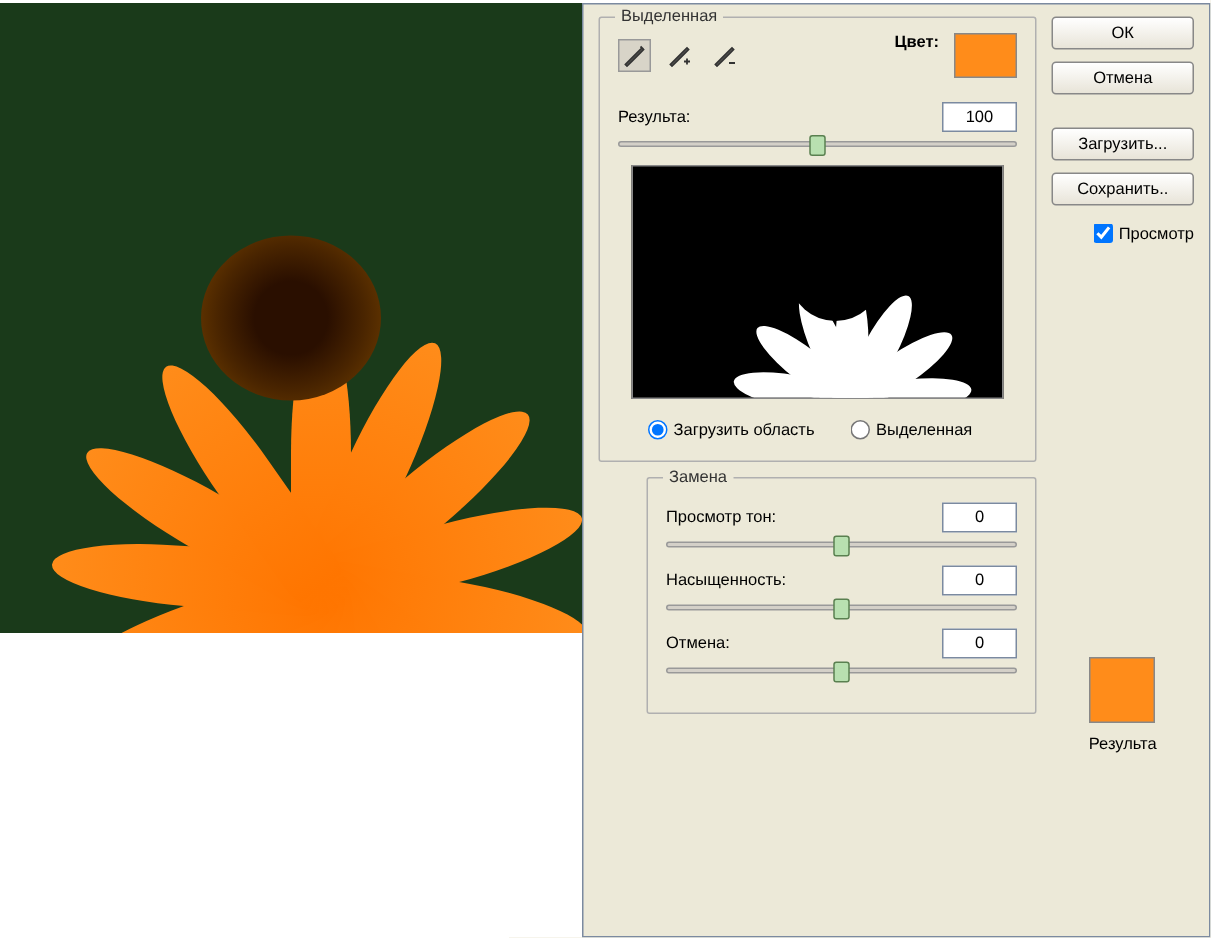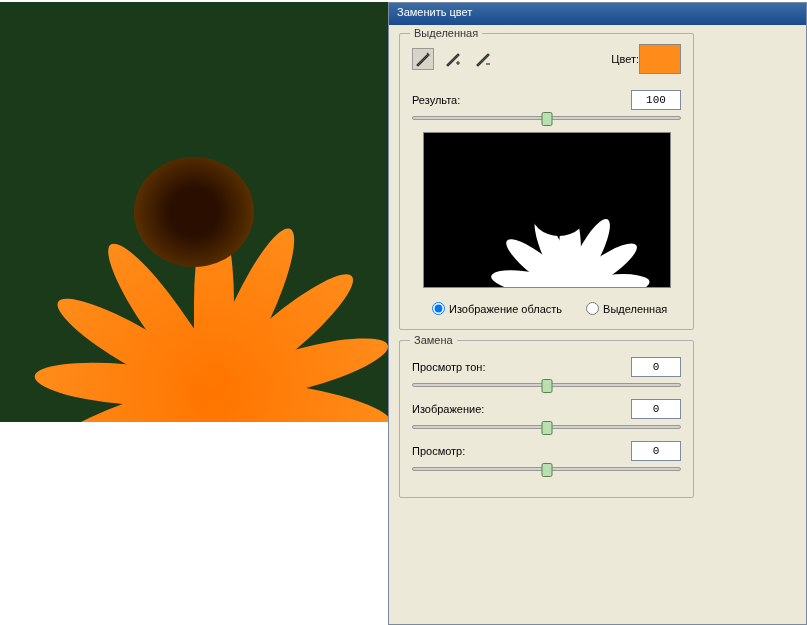--- a/index.html
+++ b/index.html
@@ -106,21 +106,22 @@
       height: 22px;
       display: flex;
       align-items: center;
       justify-content: center;
       border: 1px solid transparent;
       cursor: pointer;
     }
     .eyedropper.active { background: #d8d4c8; border-color: #999; }
     .color-right {
       display: flex;
-      align-items: center;
+      gap: 10px;
+      font-weight: bold;
     }
     .color-swatch {
       width: 42px;
       height: 30px;
       border: 1px solid #888;
       background: #ff8c1a;
       cursor: pointer;
     }
     
     .slider-row {
@@ -130,21 +131,20 @@
       margin-bottom: 4px;
     }
     .input-box {
       width: 50px;
       height: 20px;
       border: 1px solid #7b8aa0;
       background: #fff;
       text-align: center;
       font-size: 11px;
       padding: 2px;
-      font-family: Liberation Mono, monospace;
     }
     .slider-track {
       height: 4px;
       background: #d4d0c8;
       border: 1px solid #999;
       border-radius: 2px;
       margin: 6px 0 12px 0;
       position: relative;
     }
     .slider-thumb {
@@ -245,23 +245,20 @@
     <div class="petal" style="transform: rotate(225deg)"></div>
     <div class="petal" style="transform: rotate(250deg)"></div>
     <div class="petal" style="transform: rotate(275deg)"></div>
     <div class="petal" style="transform: rotate(300deg)"></div>
     <div class="petal" style="transform: rotate(325deg)"></div>
     <div class="center-disk"></div>
   </div>
 </div>
 
 <div class="dialog">
-  <div class="titlebar">
-    <span>Заменить цвет</span>
-  </div>
 
   <div class="dialog-body">
     <div class="content-row">
       <div class="main-left">
 
         <div class="fieldset">
           <div class="fieldset-legend">Выделенная</div>
 
 
           <div class="eyedropper-row">
@@ -313,55 +310,73 @@
               <div class="preview-petal" style="transform: rotate(280deg)"></div>
               <div class="preview-petal" style="transform: rotate(308deg)"></div>
               <div class="preview-petal" style="transform: rotate(336deg)"></div>
               <div class="preview-center"></div>
             </div>
           </div>
 
           <div class="radio-row">
             <label class="radio-item">
               <input type="radio" name="preview-mode" checked="" style="">
-              <span>Изображение область</span>
+              <span>Загрузить область</span>
             </label>
             <label class="radio-item">
               <input type="radio" name="preview-mode" style="">
               <span>Выделенная</span>
             </label>
           </div>
         </div>
 
-        <div class="fieldset replace-fieldset" style="position:relative;">
+        <div class="fieldset replace-fieldset" style="position:relative;margin-left:32px;">
           <div class="fieldset-legend">Замена</div>
 
           <div class="slider-row">
             <span>Просмотр тон:</span>
             <input class="input-box" value="0" style="">
           </div>
           <div class="slider-track">
             <div class="slider-thumb" style="left:50%"></div>
           </div>
 
           <div class="slider-row">
-            <span>Изображение:</span>
+            <span>Насыщенность:</span>
             <input class="input-box" value="0" style="">
           </div>
           <div class="slider-track">
             <div class="slider-thumb" style="left:50%"></div>
           </div>
 
           <div class="slider-row">
-            <span>Просмотр:</span>
+            <span>Отмена:</span>
             <input class="input-box" value="0" style="">
           </div>
           <div class="slider-track">
             <div class="slider-thumb" style="left:50%"></div>
           </div>
         </div>
 
       </div>
 
+      <div style="width:96px; display:flex; flex-direction:column; gap:8px;">
+        <button class="btn">ОК</button>
+        <button class="btn">Отмена</button>
+        <div style="height:6px"></div>
+        <button class="btn">Загрузить...</button>
+        <button class="btn">Сохранить..</button>
+        <div class="preview-check-row">
+          <input type="checkbox" checked="" style="">
+          <span>Просмотр</span>
+        </div>
+
+        <div style="flex:1"></div>
+
+        <div class="result-swatch-box" style="margin-top:260px;">
+          <div class="result-swatch"></div>
+          <span>Результа</span>
+        </div>
+      </div>
 
     </div>
   </div>
 </div>
 
 </body></html>

